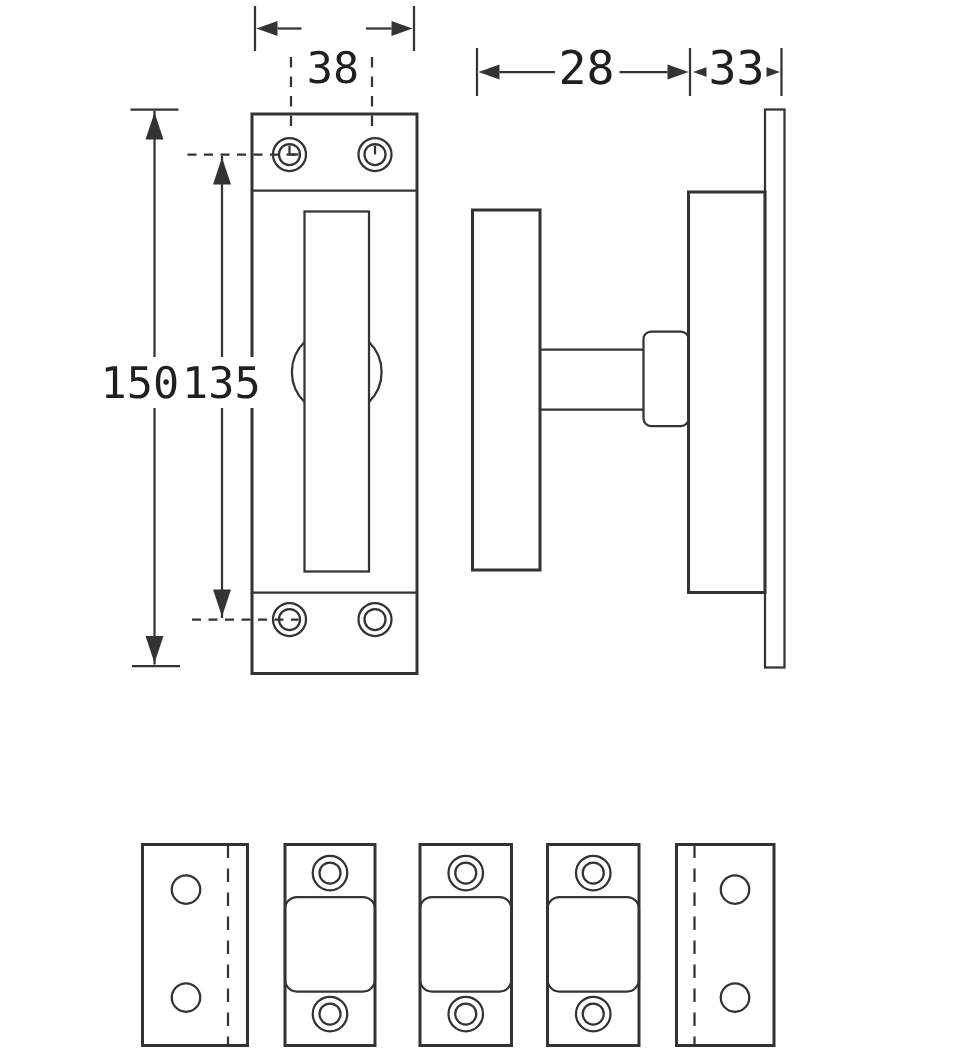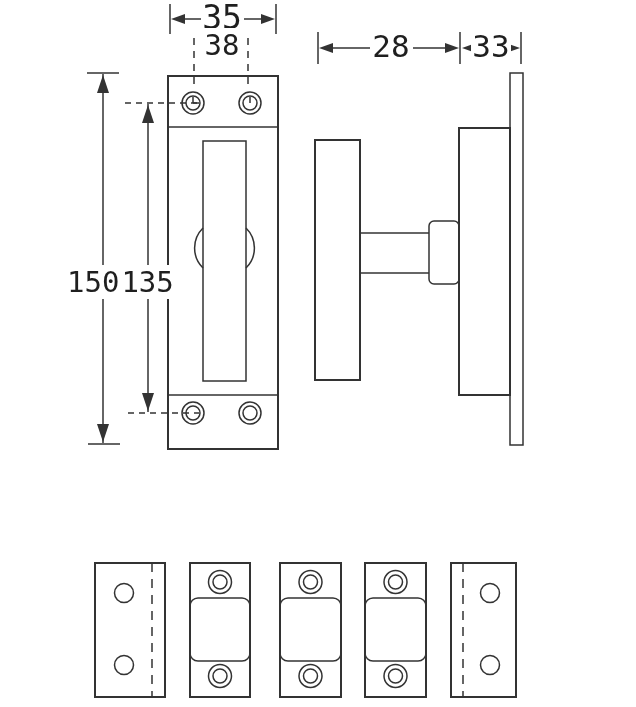--- a/index.html
+++ b/index.html
@@ -15,21 +15,21 @@
   .dim-label{
     position:absolute;
     text-align:center;
     color:#1f1f1f;
     white-space:nowrap;
     user-select:none;
   }
   .dim-label span{background:#ffffff;padding:0 1px;}
   #dim35{left:192px;top:1px;width:60px;font-size:33px;line-height:34px;}
   #dim22{left:192px;top:30px;width:60px;font-size:29px;line-height:30px;}
-  #dimvert{left:66px;top:267px;font-size:29px;line-height:31px;}
+  #dimvert{left:66px;top:240px;font-size:29px;line-height:31px;}
   #dim55{left:366px;top:30px;width:50px;font-size:31px;line-height:32px;}
   #dim21{left:467px;top:30px;width:48px;font-size:31px;line-height:32px;}
 </style>
 </head>
 <body>
 
 <div class="canvas">
 
   <svg width="636" height="707" viewBox="0 0 636 707" fill="none" stroke="#333333" stroke-width="1.5">
 
@@ -143,23 +143,20 @@
 
       <g>
         <rect x="451" y="563" width="65" height="134" stroke-width="2"></rect>
         <line x1="463" y1="563" x2="463" y2="697" stroke-dasharray="9 7"></line>
         <circle cx="490" cy="593" r="9.5"></circle>
         <circle cx="490" cy="665" r="9.5"></circle>
       </g>
     </g>
   </svg>
 
-  <div id="dim35" class="dim-label">
-    <span>35</span>
-  </div>
   <div id="dim22" class="dim-label">
     <span>38</span>
   </div>
   <div id="dimvert" class="dim-label">
     <span>150</span><span>135</span>
   </div>
   <div id="dim55" class="dim-label">
     <span>28</span>
   </div>
   <div id="dim21" class="dim-label">

